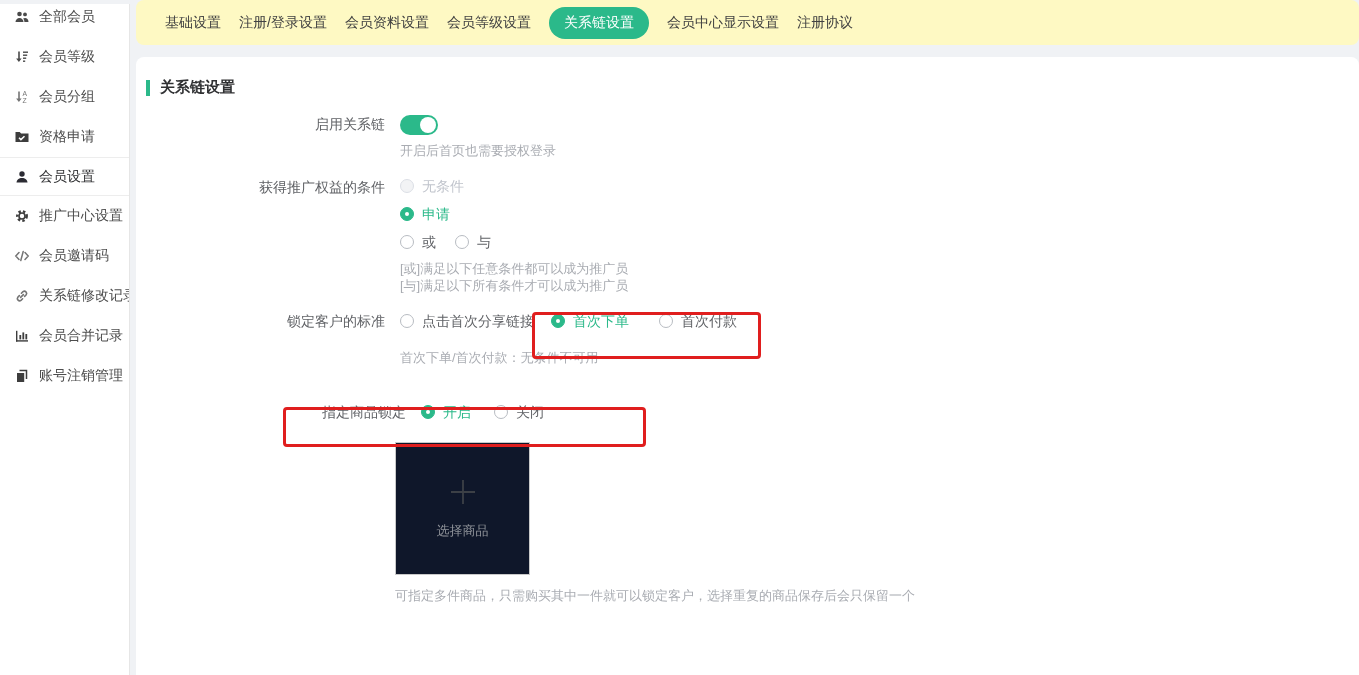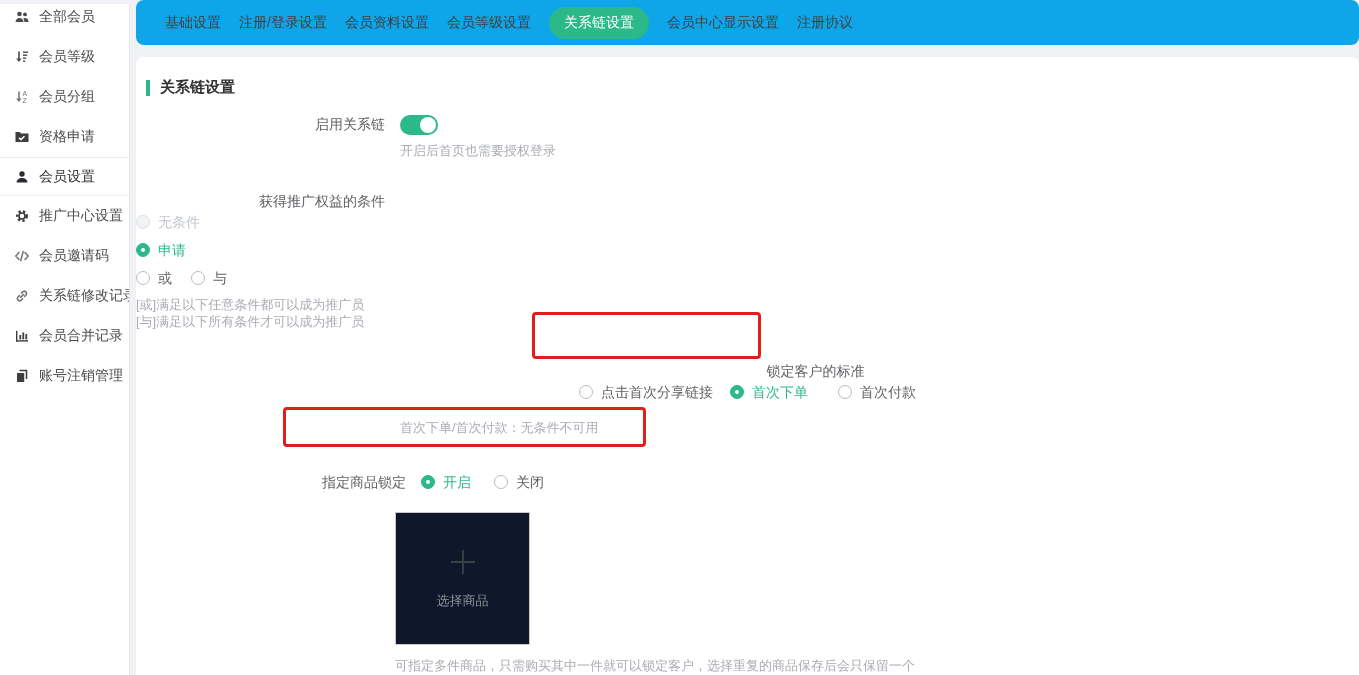--- a/index.html
+++ b/index.html
@@ -25,21 +25,21 @@
   .side-item.active {
     height:39px;
     border-top:1px solid #ededed; border-bottom:1px solid #ededed;
     color:#303133;
   }
   .side-icon { width:16px; height:16px; flex:none; display:flex; align-items:center; justify-content:center; }
   .side-label { overflow:hidden; }
   
   .main { position:absolute; left:136px; top:0; right:0; }
   .tabcard {
-    background:#0ea5e9; border-radius:8px; height:45px;
+    background:#fef9c3; border-radius:8px; height:45px;
     display:flex; align-items:center; gap:18px; padding-left:29px;
   }
   .tab { font-size:14px; color:#414141; cursor:pointer; white-space:nowrap; }
   .tab.active {
     background:var(--accent); color:#fff;
     padding:7px 15px; border-radius:17px;
   }
   .card {
     position:relative; background:#fff; border-radius:8px;
     margin-top:12px; height:645px; overflow:hidden;
@@ -93,21 +93,21 @@
     margin:19px 0 0 259px; width:135px; height:133px;
     border:1px solid #c9c9c9; background:#0f172a; cursor:pointer;
     display:flex; flex-direction:column; align-items:center; justify-content:center; gap:15px;
   }
   .prod-label { font-size:13px; color:#8f9399; }
   .mt7  { margin-top:7px; }
   .mt16 { margin-top:16px; }
   .mt17 { margin-top:17px; }
   .mt18 { margin-top:18px; }
   .mt12 { margin-top:12px; }
-  .mt30 { margin-top:30px;flex-direction:column; }
+  .mt30 { margin-top:16px; }
   .mt34 { margin-top:34px;padding-left:21px; }
   .optline { margin-bottom:8px; height:20px; display:flex; align-items:center; }
   .help-line { line-height:17px; }
 </style>
 </head>
 <body>
 
 <div class="sidebar">
   <div class="side-list">
 

